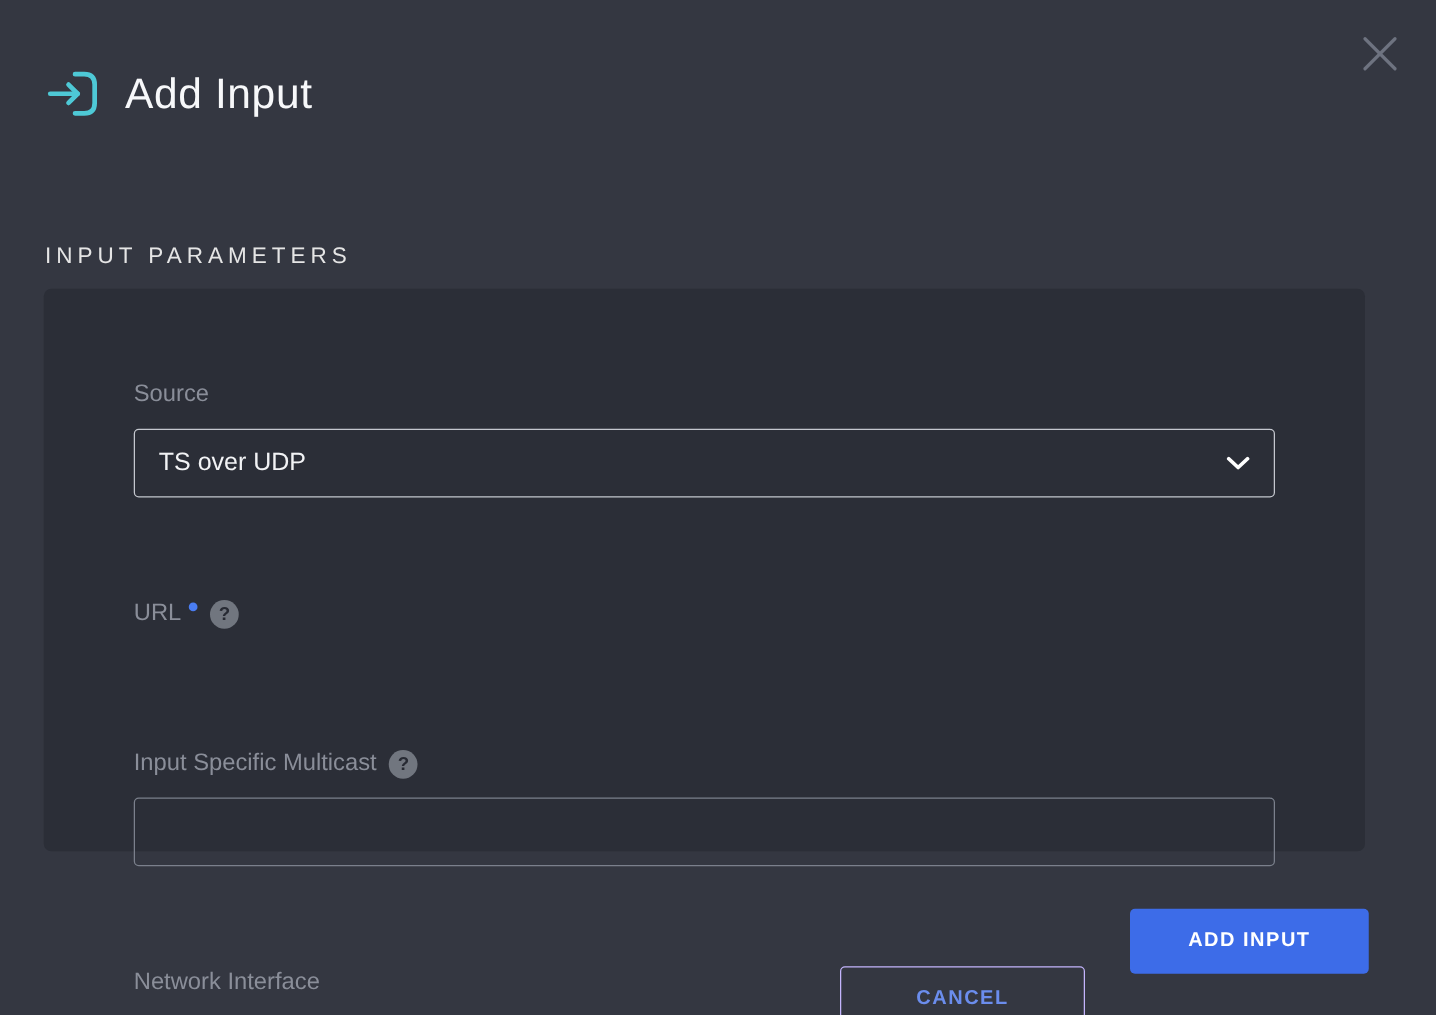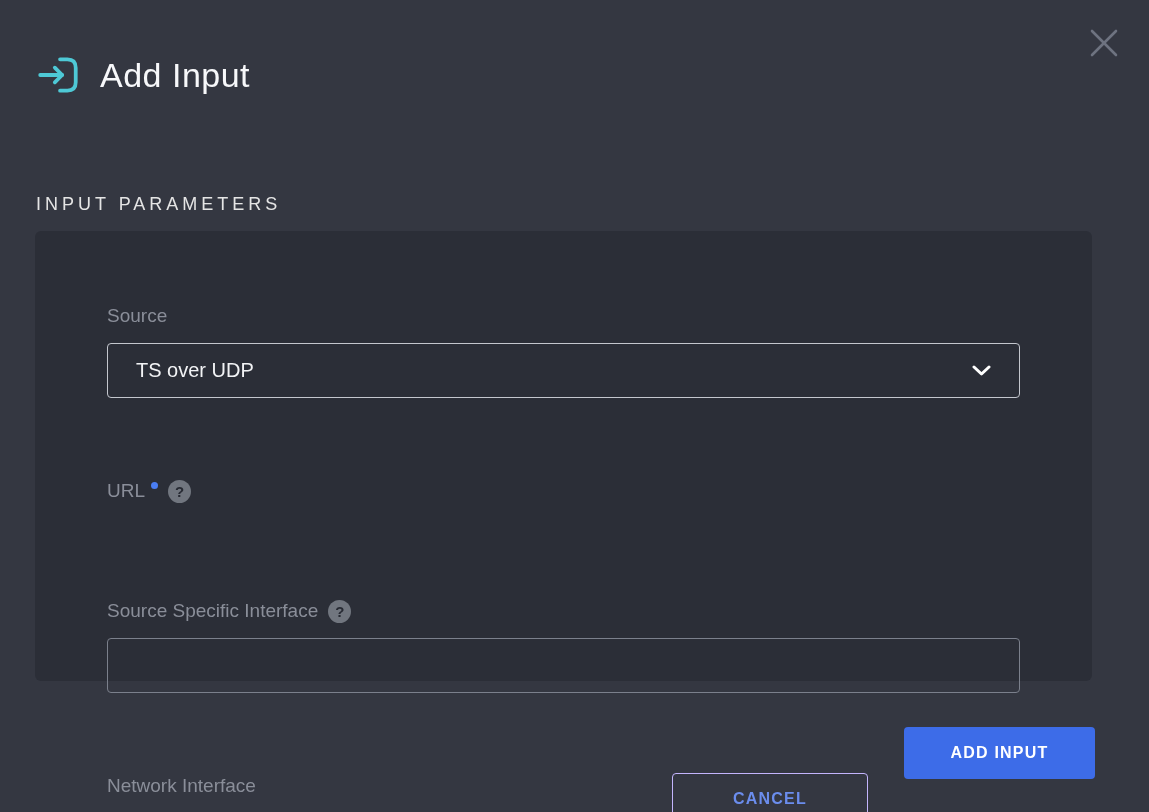--- a/index.html
+++ b/index.html
@@ -61,21 +61,21 @@
     background: #71767f; color: #272a33;
     font-size: 15px; font-weight: bold;
     display: flex; align-items: center; justify-content: center;
     cursor: pointer; user-select: none;
   }
   .control {
     height: 55px; width: 100%;
     border: 1px solid #7b808c; border-radius: 4px;
     background: transparent;
     display: flex; align-items: center;
-    padding: 0 28px;
+    padding: 0 19px;
     font-size: 20px; color: #f2f3f5;
     font-family: "Liberation Sans", sans-serif;
   }
   .select { cursor: pointer; justify-content: space-between; }
   .select.bright { border-color: #c4c7ce; }
   input.control { outline: none; }
   input.control::placeholder { color: #6d717d; font-style: italic; }
   .chevron { display: flex; align-items: center; }
 
   
@@ -148,21 +148,21 @@
       <div>
         <div class="field-label">
           <span>URL</span>
           <span class="required-dot"></span>
           <span class="help-badge">?</span>
         </div>
       </div>
 
       <div>
         <div class="field-label">
-          <span>Source Specific Interface</span>
+          <span>Input Specific Multicast</span>
           <span class="help-badge">?</span>
         </div>
         <input class="control" type="text" value="" style="">
       </div>
 
       <div>
         <div class="field-label">
           <span>Network Interface</span>
         </div>
         <div class="control select">

